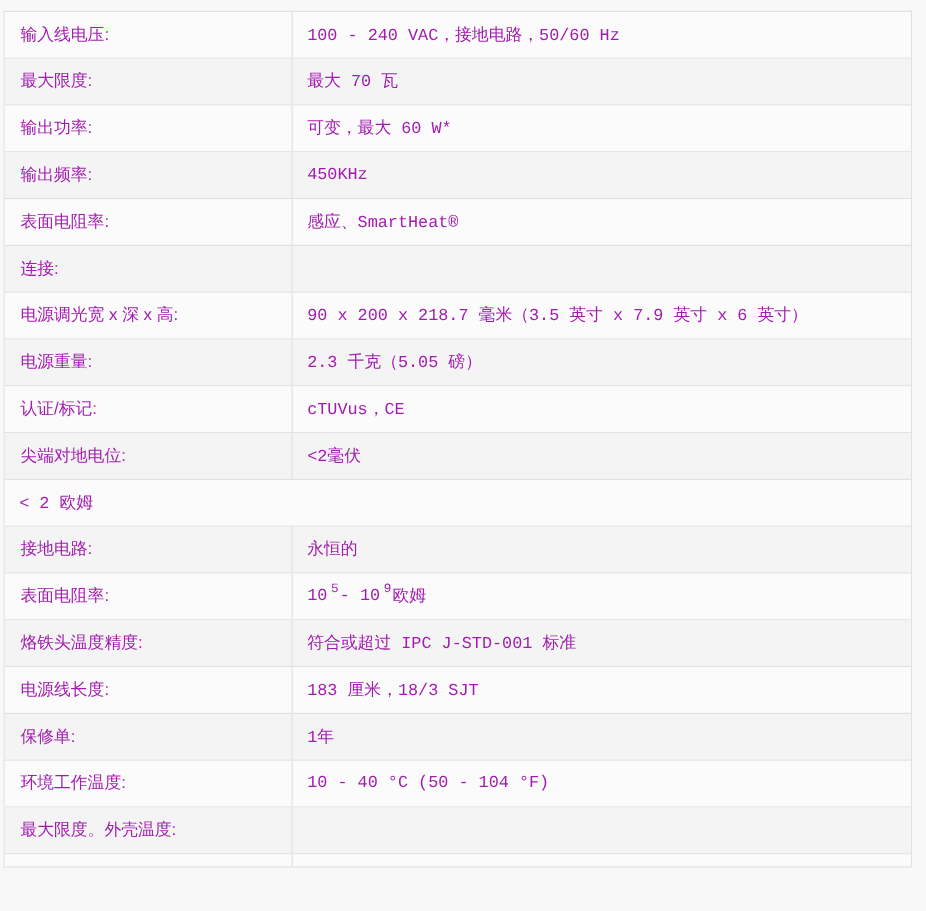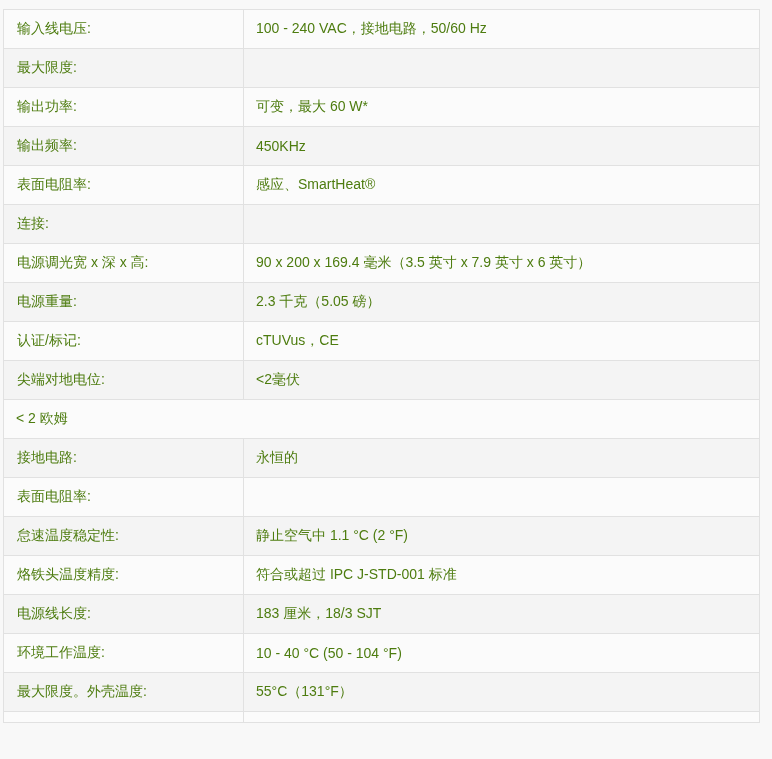--- a/index.html
+++ b/index.html
@@ -29,33 +29,34 @@
   .row:nth-child(even) {
     background: #f4f4f4;
   }
   .row.partial {
     height: 10px;
   }
   .cell {
     display: flex;
     align-items: center;
     font-size: 14px;
-    color: #4d7c0f;
+    color: #a21caf;
     white-space: nowrap;
     overflow: hidden;
   }
   .cell.label {
     width: 226px;
     padding-left: 13px;
     border-right: 1px solid #e1e1e1;
     flex-shrink: 0;
   }
   .cell.value {
     flex: 1;
     padding-left: 12px;
+    font-family: Liberation Mono, monospace;
   }
   .sup {
     font-size: 10.5px;
     position: relative;
     top: -6px;
     margin-left: 3px;
     margin-right: 1px;
   }
 </style>
 </head>
@@ -63,20 +64,21 @@
 
 <div class="spec-table">
 
   <div class="row">
     <div class="cell label">输入线电压:</div>
     <div class="cell value">100 - 240 VAC，接地电路，50/60 Hz</div>
   </div>
 
   <div class="row">
     <div class="cell label">最大限度:</div>
+    <div class="cell value">最大 70 瓦</div>
   </div>
 
   <div class="row">
     <div class="cell label">输出功率:</div>
     <div class="cell value">可变，最大 60 W*</div>
   </div>
 
   <div class="row">
     <div class="cell label">输出频率:</div>
     <div class="cell value">450KHz</div>
@@ -86,21 +88,21 @@
     <div class="cell label">表面电阻率:</div>
     <div class="cell value">感应、SmartHeat®</div>
   </div>
 
   <div class="row">
     <div class="cell label">连接:</div>
   </div>
 
   <div class="row">
     <div class="cell label">电源调光宽 x 深 x 高:</div>
-    <div class="cell value">90 x 200 x 169.4 毫米（3.5 英寸 x 7.9 英寸 x 6 英寸）</div>
+    <div class="cell value">90 x 200 x 218.7 毫米（3.5 英寸 x 7.9 英寸 x 6 英寸）</div>
   </div>
 
   <div class="row">
     <div class="cell label">电源重量:</div>
     <div class="cell value">2.3 千克（5.05 磅）</div>
   </div>
 
   <div class="row">
     <div class="cell label">认证/标记:</div>
     <div class="cell value">cTUVus，CE</div>
@@ -115,46 +117,52 @@
     <div class="cell value">&lt; 2 欧姆</div>
   </div>
 
   <div class="row">
     <div class="cell label">接地电路:</div>
     <div class="cell value">永恒的</div>
   </div>
 
   <div class="row">
     <div class="cell label">表面电阻率:</div>
+    <div class="cell value">
+        <span>10</span>
+        <span class="sup">5</span>
+        <span> - 10</span>
+        <span class="sup">9</span>
+        <span>欧姆</span>
+      </div>
   </div>
 
-  <div class="row">
-    <div class="cell label">怠速温度稳定性:</div>
-    <div class="cell value">静止空气中 1.1 °C (2 °F)</div>
-  </div>
 
   <div class="row">
     <div class="cell label">烙铁头温度精度:</div>
     <div class="cell value">符合或超过 IPC J-STD-001 标准</div>
   </div>
 
   <div class="row">
     <div class="cell label">电源线长度:</div>
     <div class="cell value">183 厘米，18/3 SJT</div>
   </div>
 
+  <div class="row">
+    <div class="cell label">保修单:</div>
+    <div class="cell value">1年</div>
+  </div>
 
   <div class="row">
     <div class="cell label">环境工作温度:</div>
     <div class="cell value">10 - 40 °C (50 - 104 °F)</div>
   </div>
 
   <div class="row">
     <div class="cell label">最大限度。外壳温度:</div>
-    <div class="cell value">55°C（131°F）</div>
   </div>
 
   <div class="row partial">
     <div class="cell label"></div>
     <div class="cell value"></div>
   </div>
 
 </div>
 
 </body></html>

